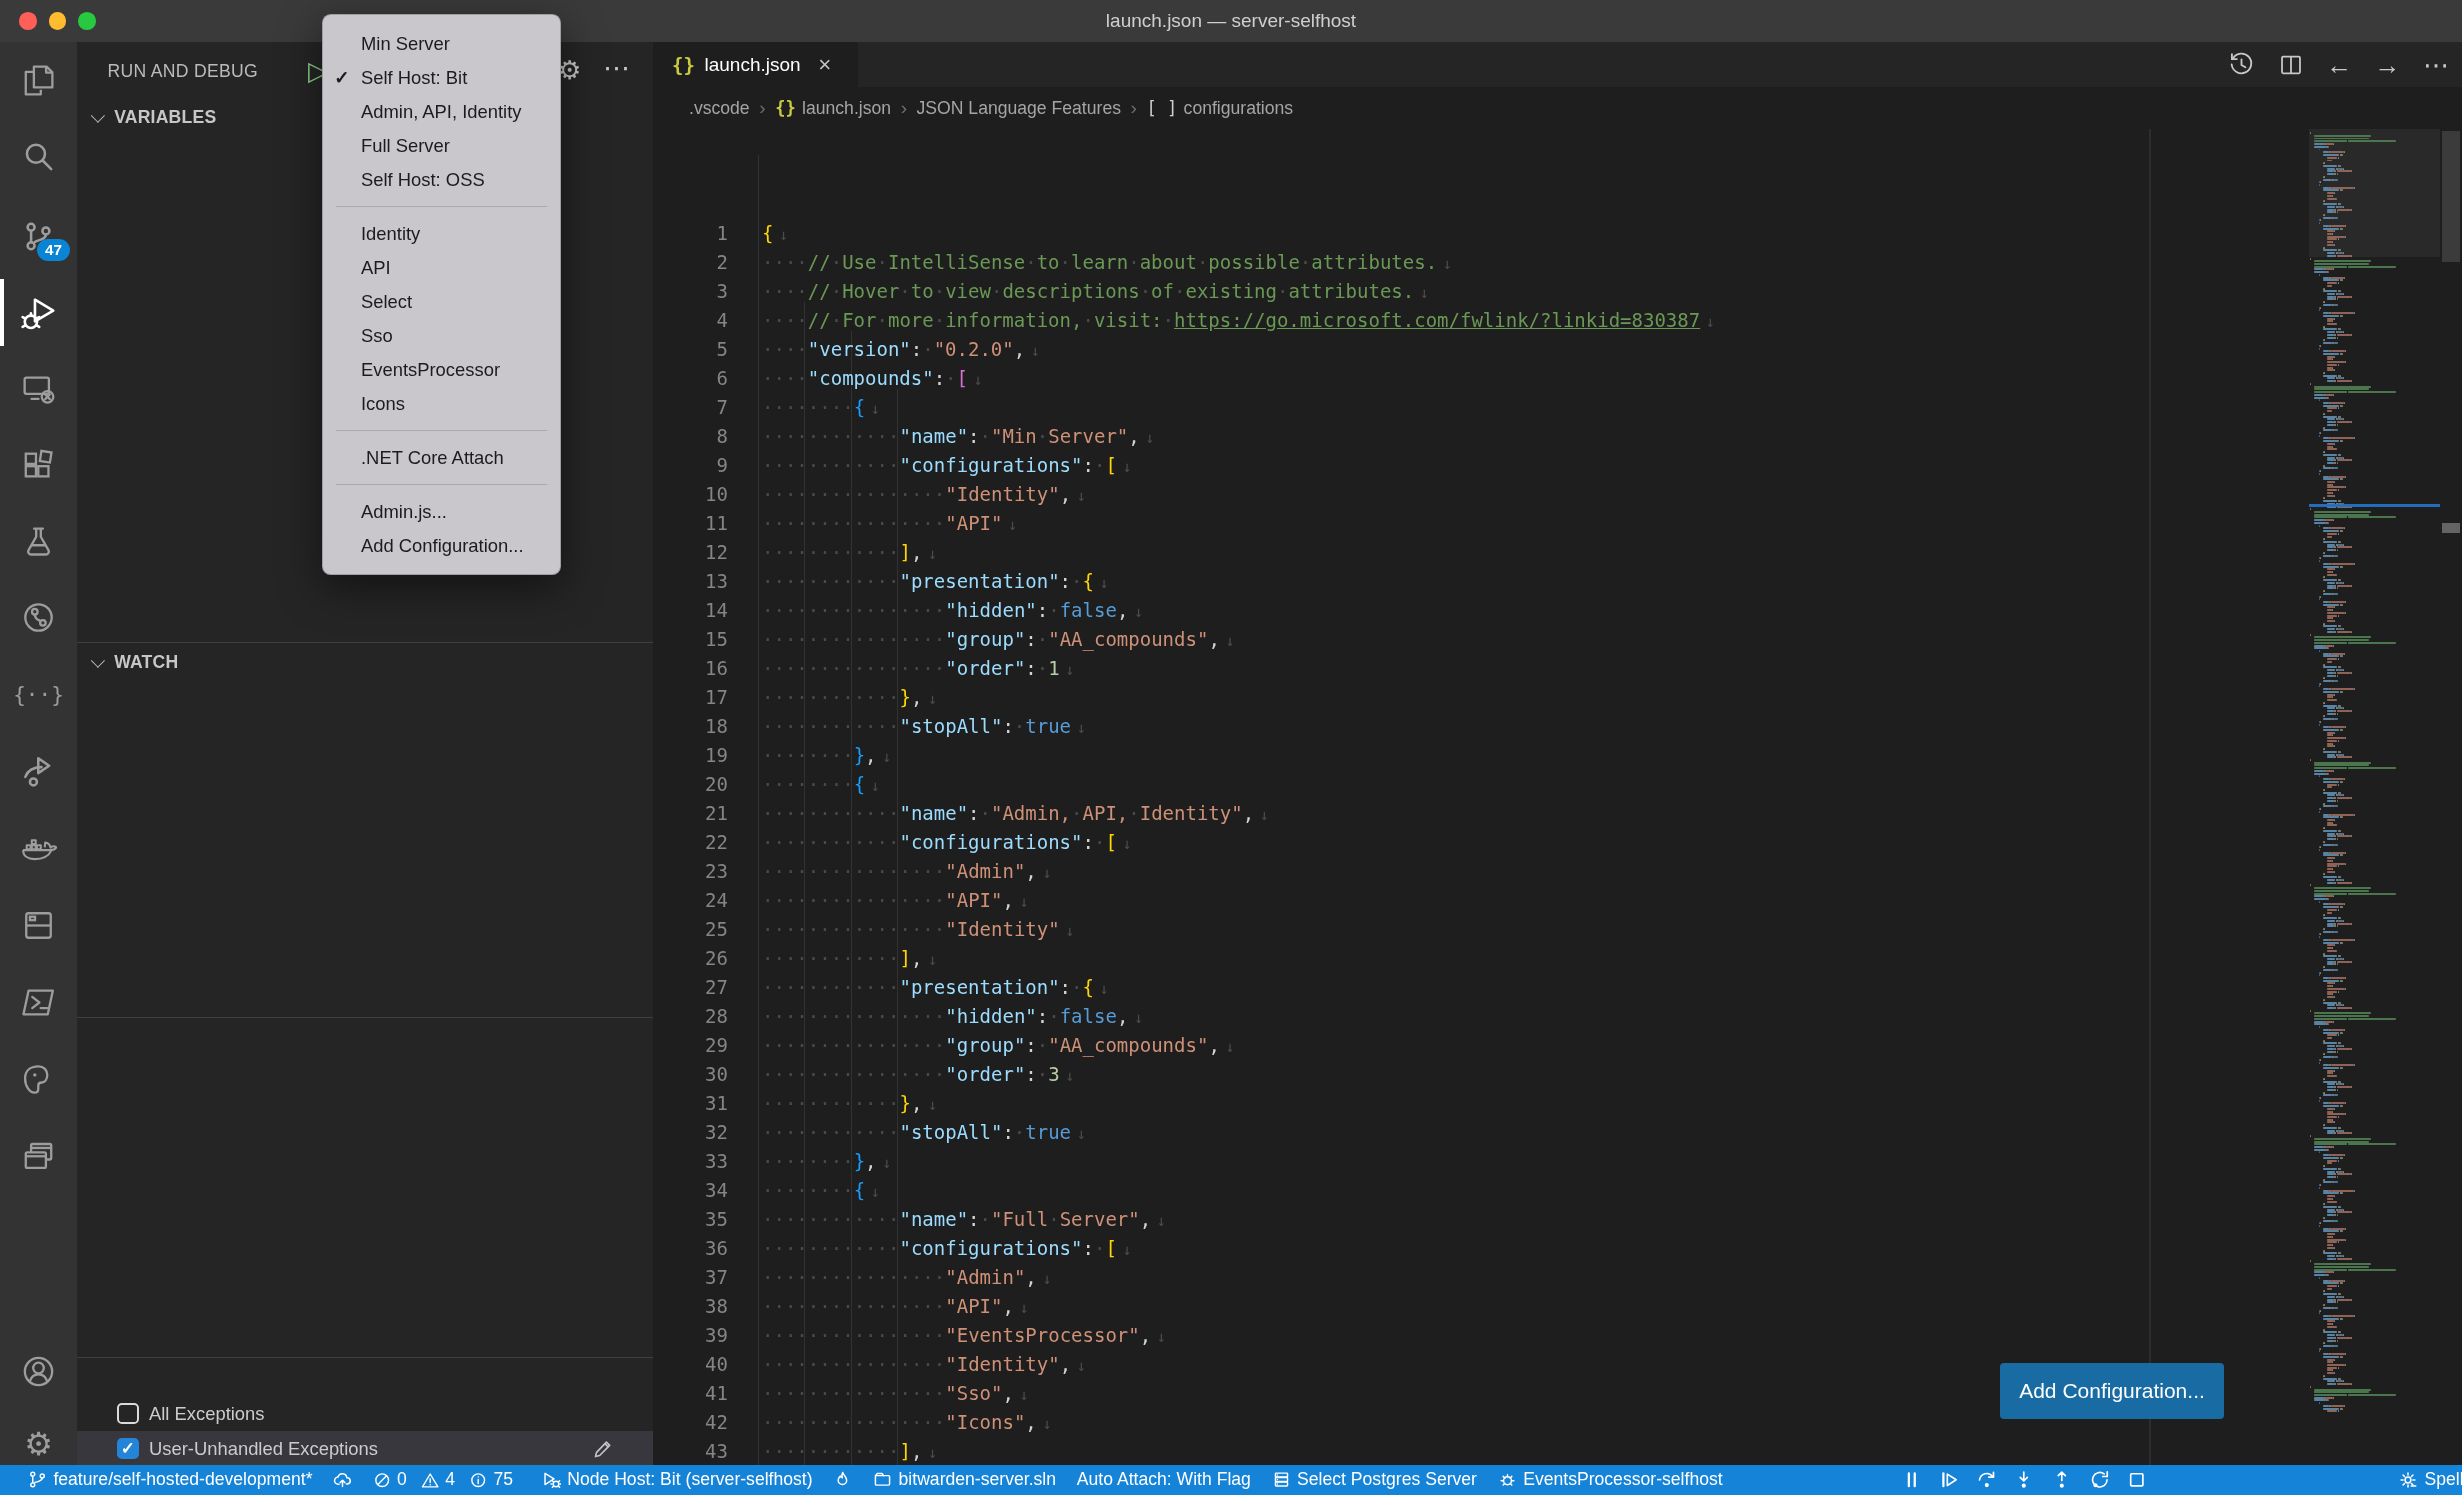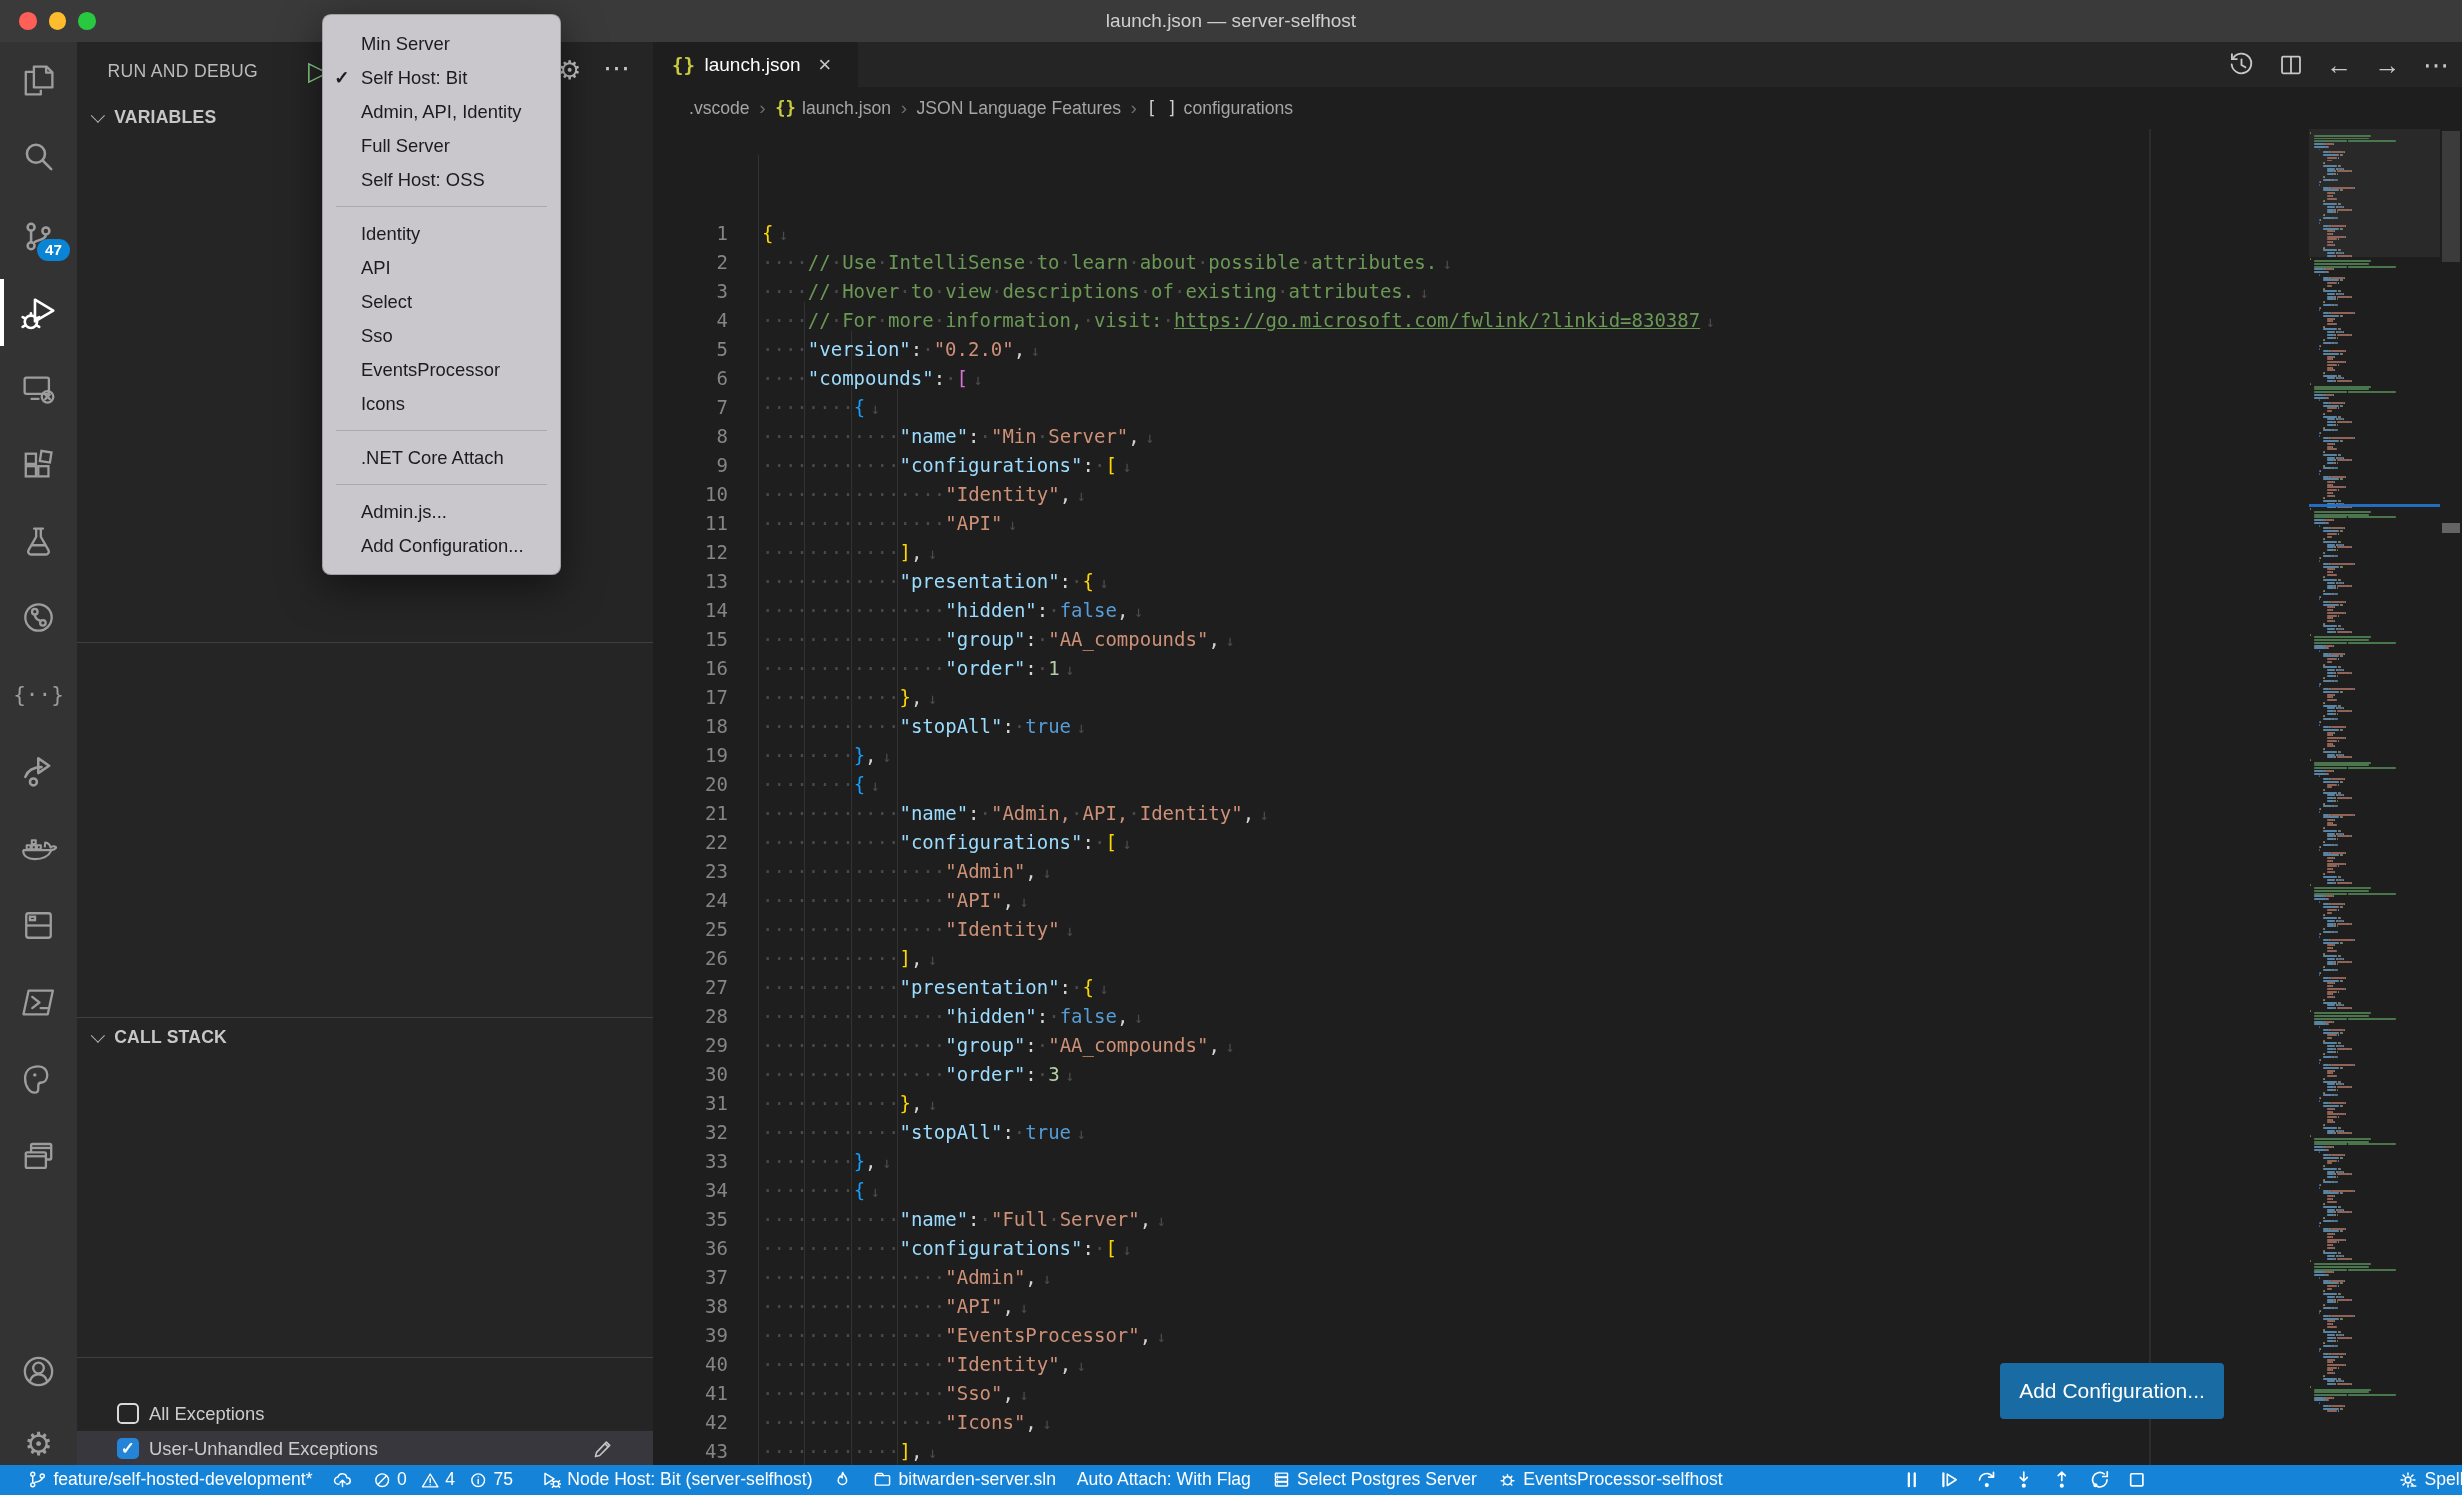--- a/index.html
+++ b/index.html
@@ -219,26 +219,26 @@
     <span id="sb-gear">⚙</span>
     <span id="sb-more">⋯</span>
   </div>
 
   <div class="section-head" style="top:58px">
     <span class="chev"></span>
     <span class="lbl">VARIABLES</span>
   </div>
 
   <div class="sb-div" style="top:600px"></div>
+  <div class="section-head" style="top:603px">
+    <span class="chev"></span>
+    <span class="lbl">WATCH</span>
+  </div>
 
   <div class="sb-div" style="top:975px"></div>
-  <div class="section-head" style="top:978px">
-    <span class="chev"></span>
-    <span class="lbl">CALL STACK</span>
-  </div>
 
   <div class="sb-div" style="top:1315px"></div>
   <div id="bp-list">
       <div class="bp-row" style="top: 1354px;">
         <span class="cb"></span>
         <span>All Exceptions</span>
       </div>
       <div class="bp-row selected" style="top: 1389px;">
         <span class="cb checked">✓</span>
         <span>User-Unhandled Exceptions</span>

